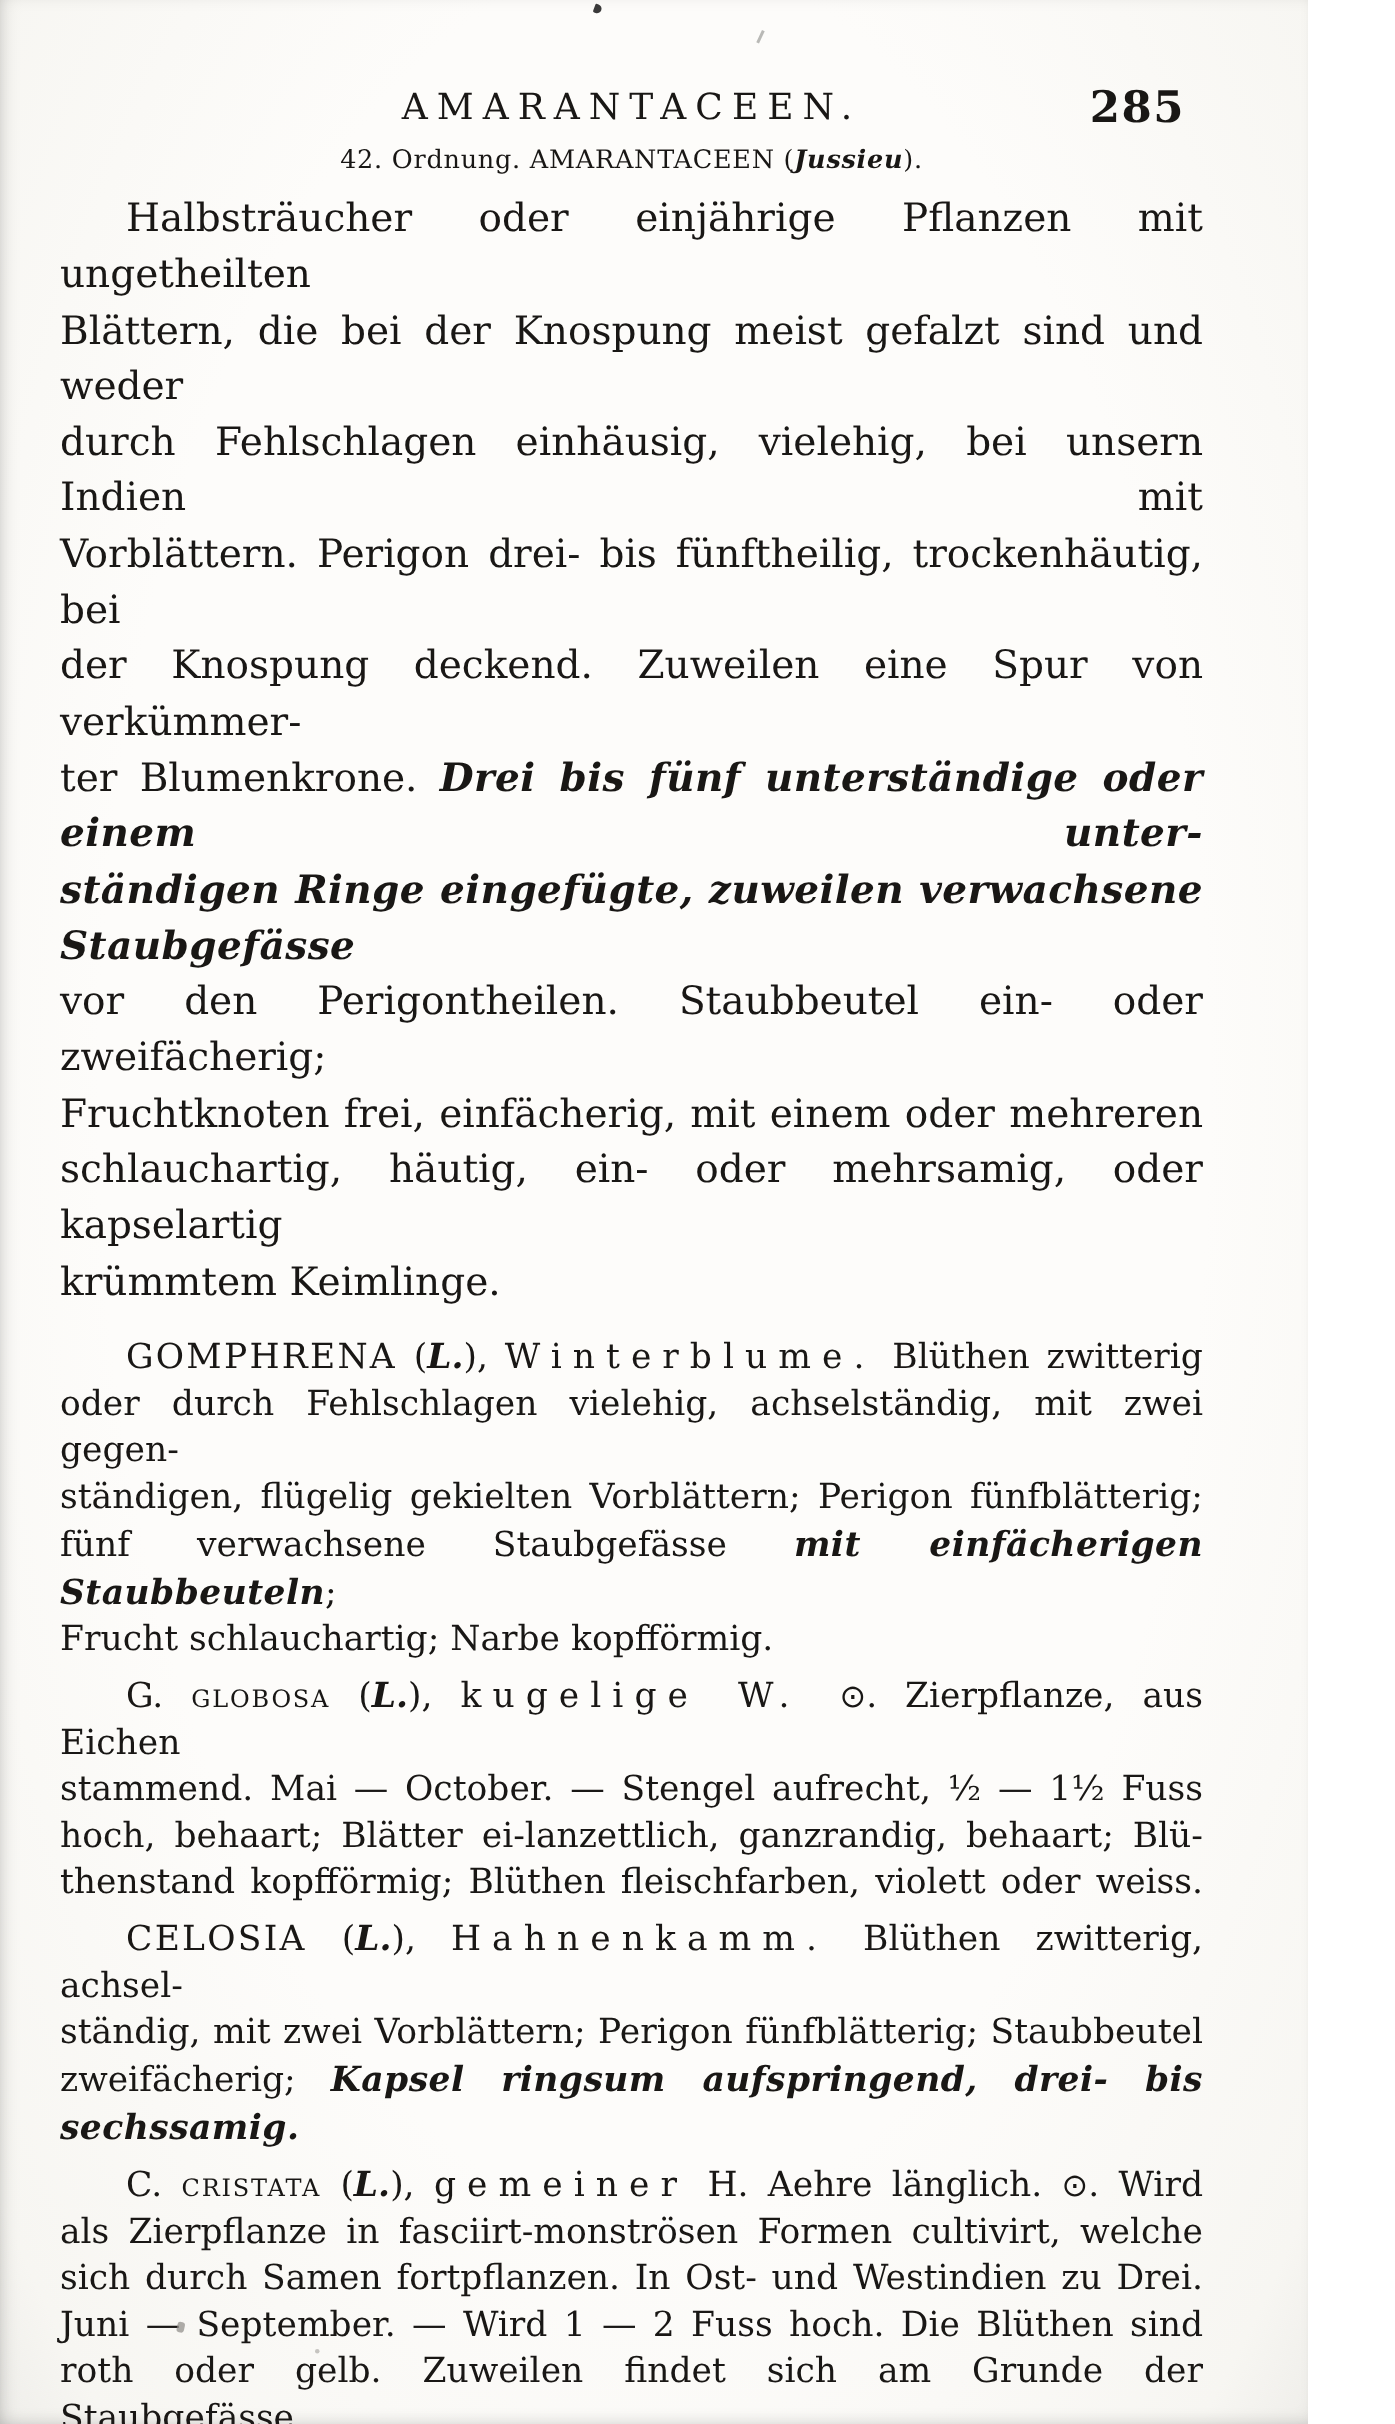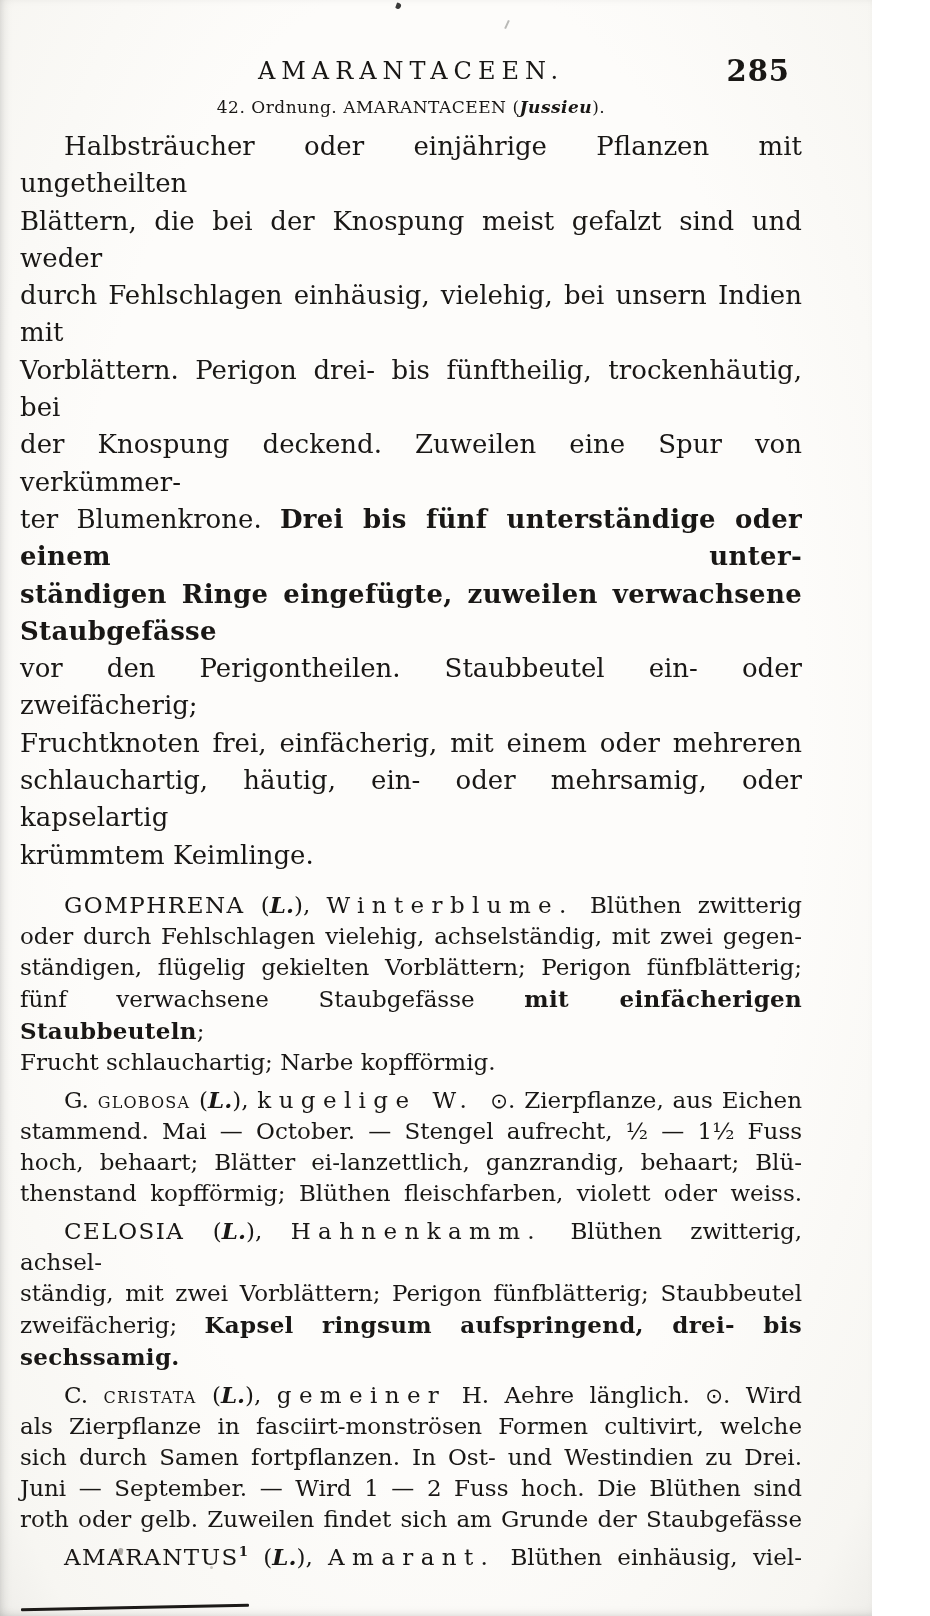--- a/index.html
+++ b/index.html
@@ -1,20 +1,20 @@
 <!DOCTYPE html>
 <html lang="de"><head>
 <meta charset="utf-8">
 <style>
   html,body{margin:0;padding:0;background:#ffffff;}
   .page{
     position:relative;
     width:872px;height:1616px;
     box-sizing:border-box;
-    padding:54px 70px 0 20px;
+    padding:54px 70px 0 40px;
     background:
       radial-gradient(ellipse at 50% 45%, #fdfcfa 60%, #f7f6f2 92%, #efeeea 100%);
     box-shadow: inset 6px 0 14px -8px rgba(0,0,0,.25), inset 0 -6px 14px -9px rgba(0,0,0,.18);
     color:#191715;
     font-family:"DejaVu Serif","Liberation Serif",serif;
     overflow:hidden;
   }
   
   .header{position:relative;height:34px;}
   .running-title{
@@ -29,21 +29,21 @@
   .t-lg{font-size:26px;line-height:37.3px;}
   .t-sm{font-size:23px;line-height:31px;}
   .line{text-align:justify;text-align-last:justify;}
   .line.left{text-align:left;text-align-last:left;}
   .line.indent{text-indent:44px;}
   .block-a{margin-top:22px;}
   .order-heading{font-size:17px;line-height:38px;text-align:center;letter-spacing:0.5px;}
   .block-b{margin-top:2px;}
   .block-c{margin-top:15px;}
   .block-d,.block-e,.block-f,.block-g{margin-top:6px;}
-  .em{font-weight:bold;letter-spacing:0.3px;}
+  .em{font-style:italic;font-weight:bold;letter-spacing:0.3px;}
   .lx{font-style:italic;font-weight:bold;}
   .sc{font-variant:small-caps;letter-spacing:1.2px;}
   .sp{letter-spacing:0.32em;}
   .caps{letter-spacing:1.5px;}
   .sym{font-family:"DejaVu Sans","Liberation Sans",sans-serif;font-size:0.92em;}
   sup.fnmark{font-size:0.58em;vertical-align:super;line-height:0;font-weight:bold;}
   
   .footnote-rule{
     margin-top:33px;margin-left:1px;
     width:228px;height:3px;background:#1c1a18;

